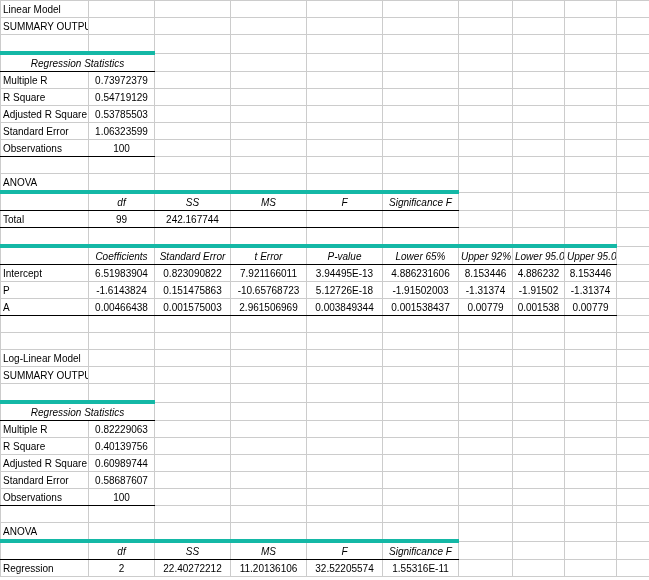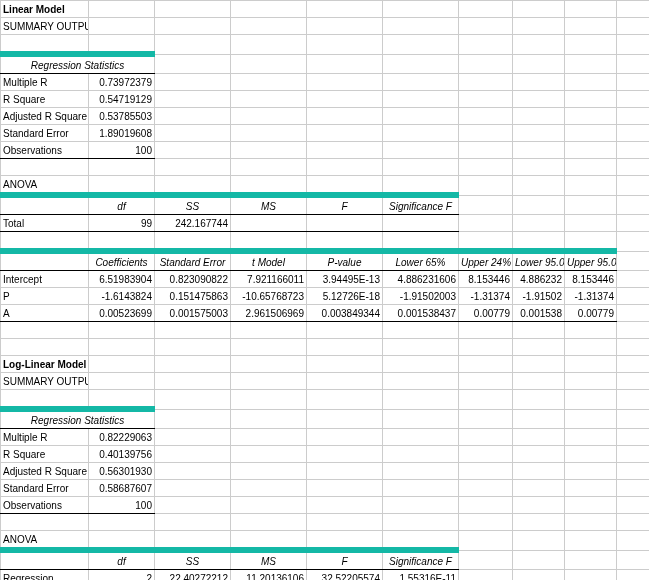--- a/index.html
+++ b/index.html
@@ -1,22 +1,22 @@
 <!DOCTYPE html>
 <html><head>
 <meta charset="utf-8">
 <style>
 body{margin:0;font-family:Arial,Helvetica,sans-serif;font-size:10px;color:#000;background:#fff}
 table{border-collapse:collapse;width:649px;table-layout:fixed}
 td{border:1px solid #ccc;padding:1px 2px;height:14px;overflow:hidden;white-space:nowrap;text-overflow:clip;vertical-align:middle}
-td.b{font-weight:700}
+td.b{font-weight:400}
 td.i{font-style:italic}
 td.c{text-align:center}
-td.r{text-align:right}
-td.bt{border-top:6px solid #14b8a6}
+td.r{text-align:center}
+td.bt{border-top:4px solid #14b8a6}
 td.bb{border-bottom:1px solid #000}
 </style>
 </head>
 <body>
 
 <table>
 <colgroup>
 <col style="width:88px">
       <col style="width:66px">
       <col style="width:76px">
@@ -107,21 +107,21 @@
         <td></td>
         <td></td>
         <td></td>
         <td></td>
         <td></td>
         <td></td>
         <td></td>
       </tr>
       <tr>
         <td>Standard Error</td>
-        <td class="r">1.89019608</td>
+        <td class="r">1.06323599</td>
         <td></td>
         <td></td>
         <td></td>
         <td></td>
         <td></td>
         <td></td>
         <td></td>
         <td></td>
       </tr>
       <tr>
@@ -193,24 +193,24 @@
         <td></td>
         <td></td>
         <td></td>
         <td></td>
         <td></td>
       </tr>
       <tr>
         <td class="bt bb"></td>
         <td class="i c bt bb">Coefficients</td>
         <td class="i c bt bb">Standard Error</td>
-        <td class="i c bt bb">t Model</td>
+        <td class="i c bt bb">t Error</td>
         <td class="i c bt bb">P-value</td>
         <td class="i c bt bb">Lower 65%</td>
-        <td class="i c bt bb">Upper 24%</td>
+        <td class="i c bt bb">Upper 92%</td>
         <td class="i c bt bb">Lower 95.0%</td>
         <td class="i c bt bb">Upper 95.0%</td>
         <td></td>
       </tr>
       <tr>
         <td>Intercept</td>
         <td class="r ">6.51983904</td>
         <td class="r ">0.823090822</td>
         <td class="r ">7.921166011</td>
         <td class="r ">3.94495E-13</td>
@@ -227,21 +227,21 @@
         <td class="r ">-10.65768723</td>
         <td class="r ">5.12726E-18</td>
         <td class="r ">-1.91502003</td>
         <td class="r ">-1.31374</td>
         <td class="r ">-1.91502</td>
         <td class="r ">-1.31374</td>
         <td></td>
       </tr>
       <tr>
         <td class="bb">A</td>
-        <td class="r bb">0.00523699</td>
+        <td class="r bb">0.00466438</td>
         <td class="r bb">0.001575003</td>
         <td class="r bb">2.961506969</td>
         <td class="r bb">0.003849344</td>
         <td class="r bb">0.001538437</td>
         <td class="r bb">0.00779</td>
         <td class="r bb">0.001538</td>
         <td class="r bb">0.00779</td>
         <td></td>
       </tr>
       <tr>
@@ -334,21 +334,21 @@
         <td></td>
         <td></td>
         <td></td>
         <td></td>
         <td></td>
         <td></td>
         <td></td>
       </tr>
       <tr>
         <td>Adjusted R Square</td>
-        <td class="r">0.56301930</td>
+        <td class="r">0.60989744</td>
         <td></td>
         <td></td>
         <td></td>
         <td></td>
         <td></td>
         <td></td>
         <td></td>
         <td></td>
       </tr>
       <tr>

